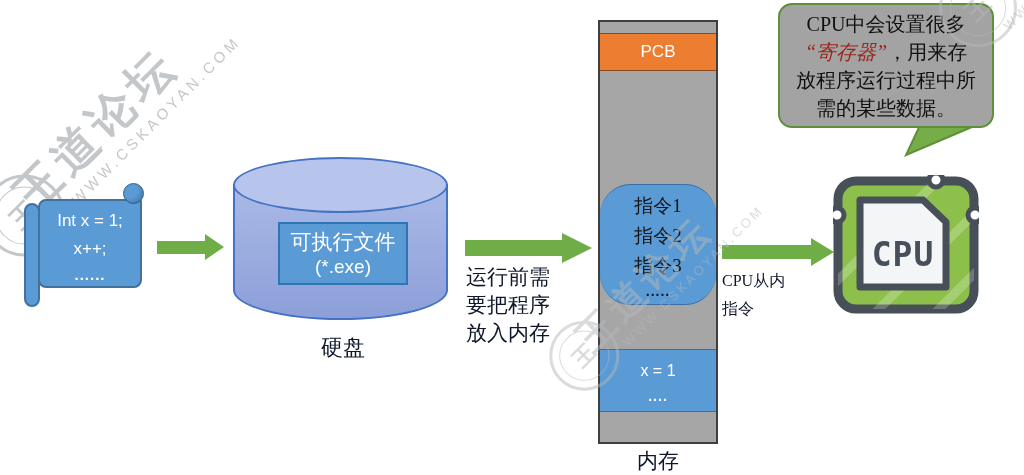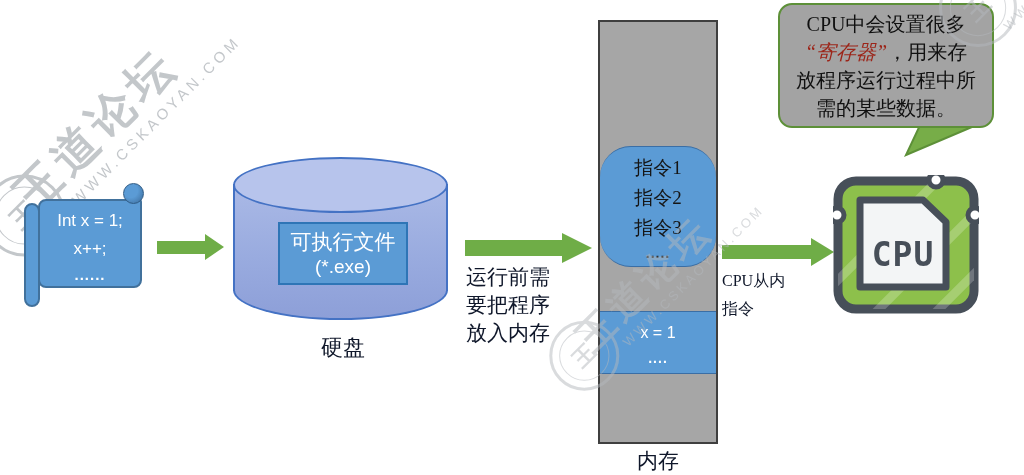--- a/index.html
+++ b/index.html
@@ -133,20 +133,23 @@
     <div class="head" style="left:97px;top:1px;border-top:15px solid transparent;border-bottom:15px solid transparent;border-left:30px solid #6fad47;"></div>
   </div>
   <div class="caption" style="left:466px;top:263px;font-size:21px;line-height:28px;">
     <div>运行前需</div>
     <div>要把程序</div>
     <div>放入内存</div>
   </div>
 
   <div class="mem">
     <div class="mem-sec mem-gray" style="height:11px;"></div>
+    <div class="mem-sec mem-orange" style="height:38px;">
+      <span>PCB</span>
+    </div>
     <div class="mem-sec mem-gray" style="height:113px;"></div>
     <div class="mem-sec mem-blue" style="height:121px;padding-top:6px;border-radius:31px;">
       <div class="mem-ins">指令1</div>
       <div class="mem-ins">指令2</div>
       <div class="mem-ins">指令3</div>
       <div class="mem-ins-dots">.....</div>
     </div>
     <div class="mem-sec mem-gray" style="height:44px;"></div>
     <div class="mem-sec mem-blue" style="height:63px;padding-top:12px;">
       <div class="mem-data">x = 1</div>

